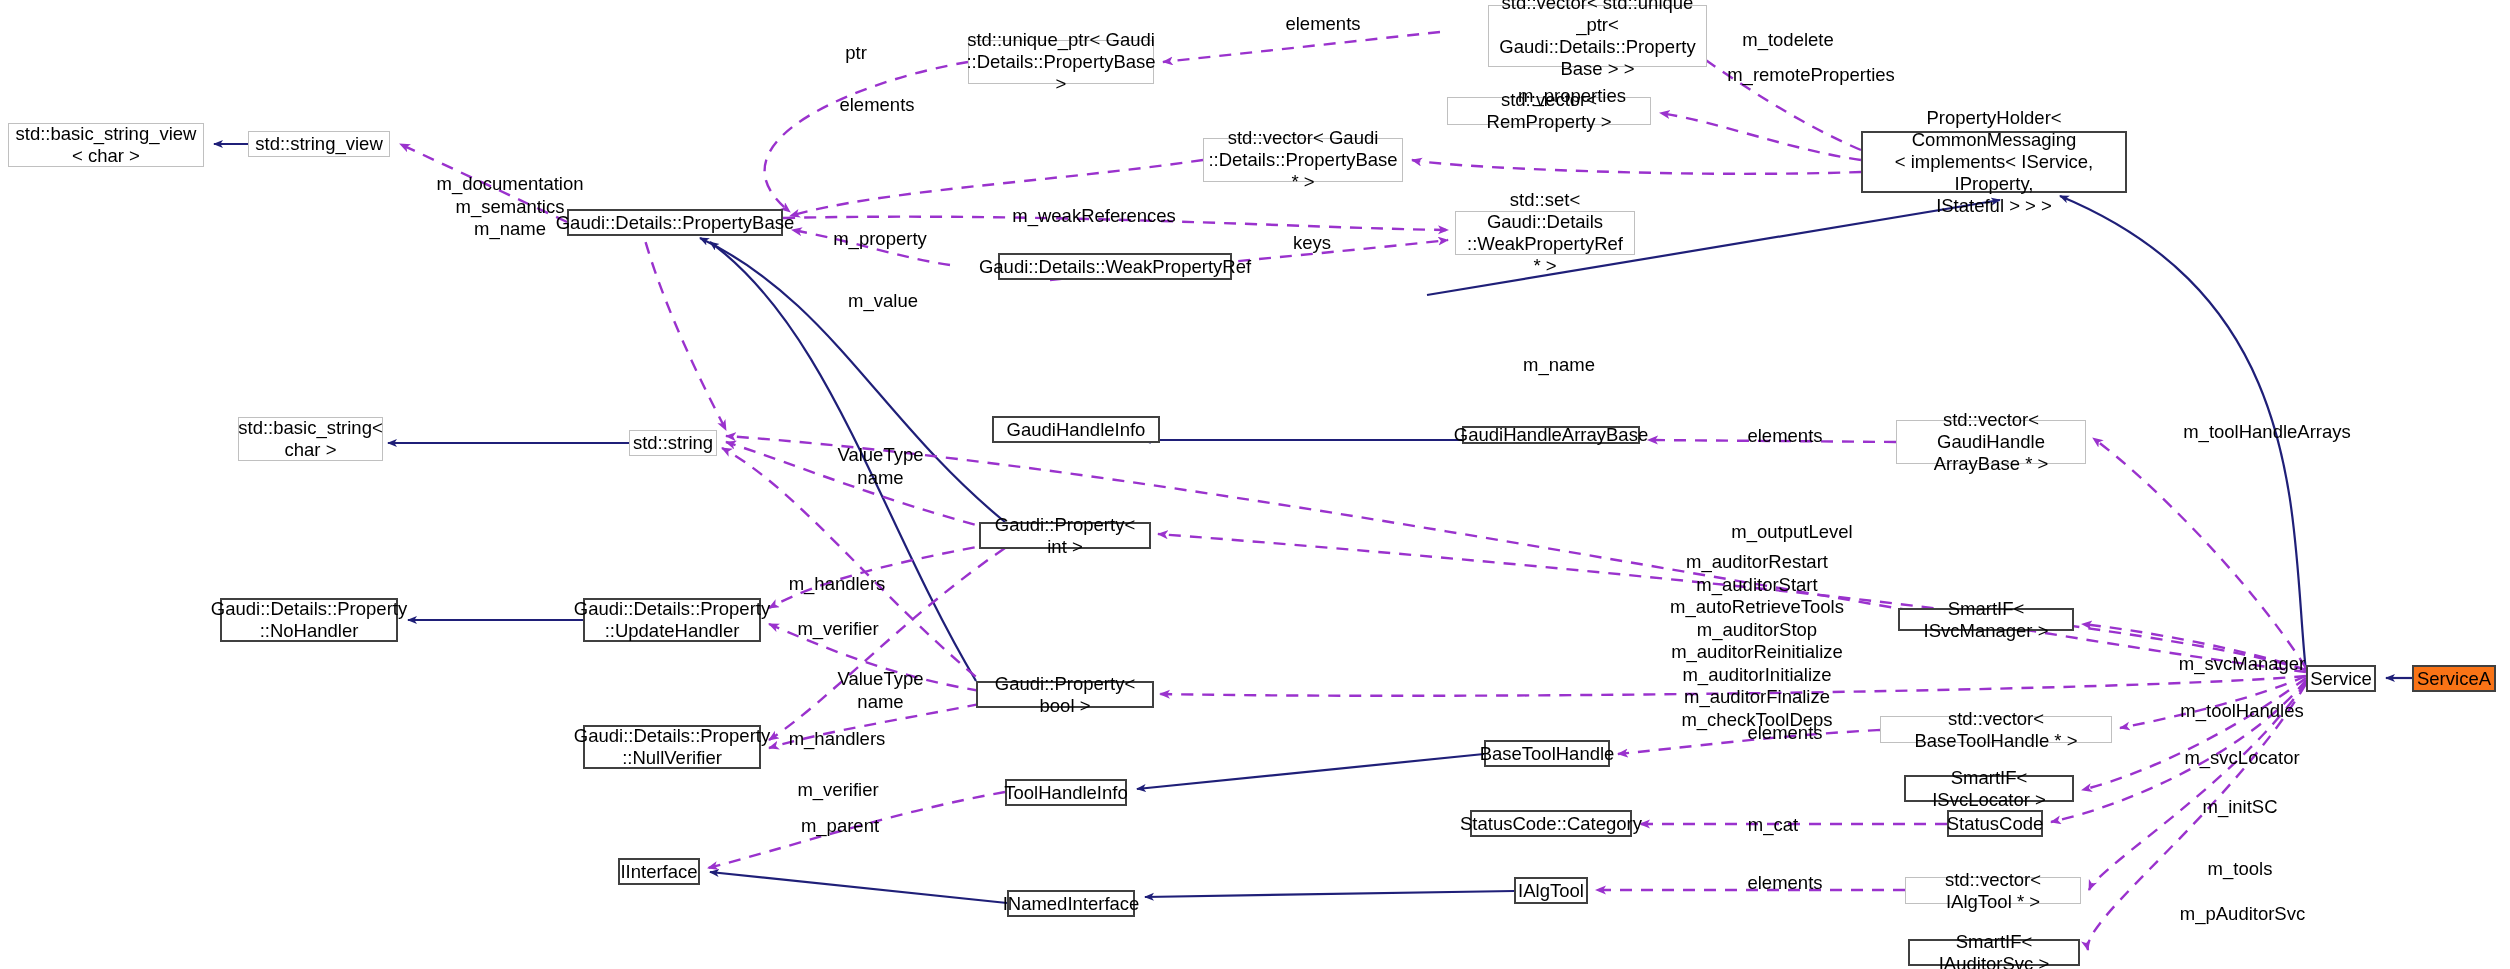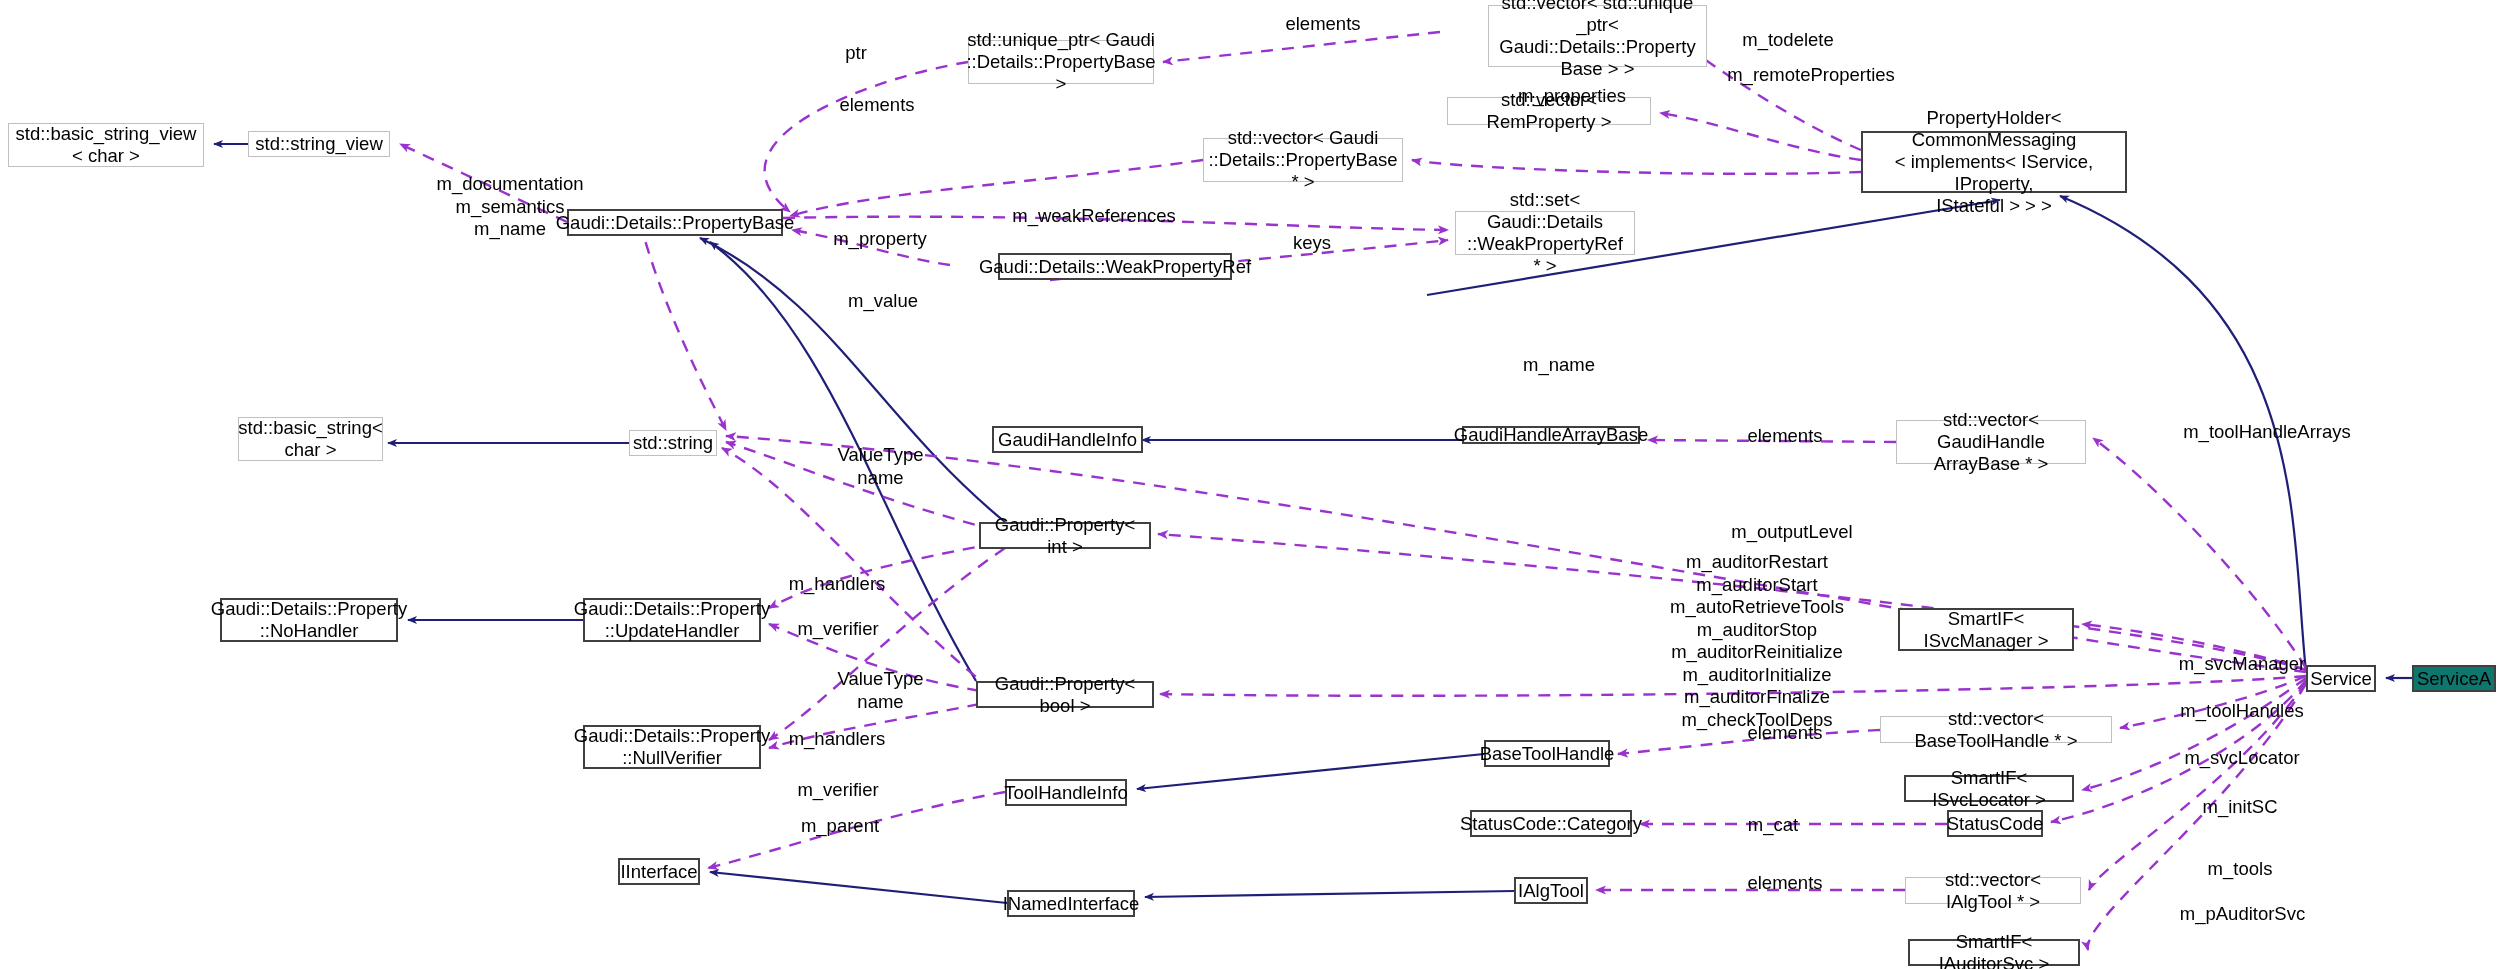--- a/index.html
+++ b/index.html
@@ -36,21 +36,21 @@
     border: 1px solid #c0c0c0;
     white-space: pre-line;
     padding: 1px 5px;
     z-index: 5;
   }
   .node.strong {
     border: 2px solid #404040;
   }
   .node.focus {
     border: 2px solid #404040;
-    background: #0f766e;
+    background: #f97316;
     text-align: right;
   }
   .edge-label {
     position: absolute;
     font-size: 18.5px;
     line-height: 1.18;
     color: #000000;
     white-space: pre-line;
     text-align: center;
     z-index: 6;
@@ -138,30 +138,30 @@
 ::Details::PropertyBase * &gt;</div>
   <div class="node strong" style="left:1861px;top:131px; width:266px; height:62px;">PropertyHolder&lt; CommonMessaging
 &lt; implements&lt; IService, IProperty,
 IStateful &gt; &gt; &gt;</div>
   <div class="node strong" style="left:950px; top:253px; width:234px; height:27px;margin-left:48px;">Gaudi::Details::WeakPropertyRef</div>
   <div class="node plain" style="left:1455px;top:211px; width:180px; height:44px;">std::set&lt; Gaudi::Details
 ::WeakPropertyRef * &gt;</div>
   <div class="node plain" style="left:238px; top:417px; width:145px; height:44px;">std::basic_string&lt;
 char &gt;</div>
   <div class="node plain" style="left:629px; top:430px; width:88px;  height:26px;">std::string</div>
-  <div class="node strong" style="left:992px; top:426px; width:151px; height:27px;">GaudiHandleInfo</div>
+  <div class="node strong" style="left:992px; top:416px; width:168px; height:27px;">GaudiHandleInfo</div>
   <div class="node strong" style="left:1462px;top:426px; width:178px; height:18px;">GaudiHandleArrayBase</div>
   <div class="node plain" style="left:1896px;top:420px; width:190px; height:44px;">std::vector&lt; GaudiHandle
 ArrayBase * &gt;</div>
   <div class="node strong" style="left:979px; top:522px; width:172px; height:27px;">Gaudi::Property&lt; int &gt;</div>
   <div class="node strong" style="left:220px; top:598px; width:178px; height:44px;">Gaudi::Details::Property
 ::NoHandler</div>
   <div class="node strong" style="left:583px; top:598px; width:178px; height:44px;">Gaudi::Details::Property
 ::UpdateHandler</div>
-  <div class="node strong" style="left:1898px;top:608px; width:176px; height:43px;">SmartIF&lt; ISvcManager &gt;</div>
+  <div class="node strong" style="left:1898px;top:608px; width:176px; height:23px;">SmartIF&lt; ISvcManager &gt;</div>
   <div class="node strong" style="left:976px; top:681px; width:178px; height:27px;">Gaudi::Property&lt; bool &gt;</div>
   <div class="node strong" style="left:2306px;top:665px; width:70px;  height:27px;">Service</div>
   <div class="node focus" style="left:2412px;top:665px; width:84px;  height:27px;">ServiceA</div>
   <div class="node strong" style="left:583px; top:725px; width:178px; height:44px;">Gaudi::Details::Property
 ::NullVerifier</div>
   <div class="node strong" style="left:1484px;top:740px; width:126px; height:27px;">BaseToolHandle</div>
   <div class="node plain" style="left:1880px;top:716px; width:232px; height:27px;">std::vector&lt; BaseToolHandle * &gt;</div>
   <div class="node strong" style="left:1005px;top:779px; width:122px; height:27px;">ToolHandleInfo</div>
   <div class="node strong" style="left:1904px;top:775px; width:170px; height:27px;">SmartIF&lt; ISvcLocator &gt;</div>
   <div class="node strong" style="left:1470px;top:810px; width:162px; height:27px;">StatusCode::Category</div>

